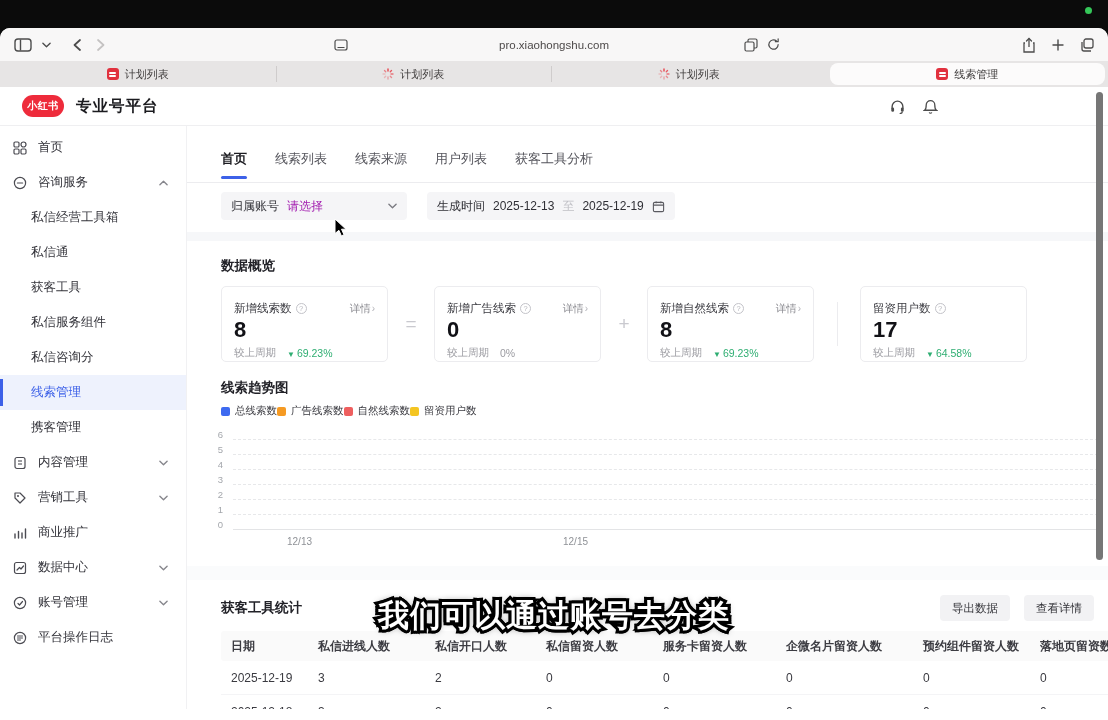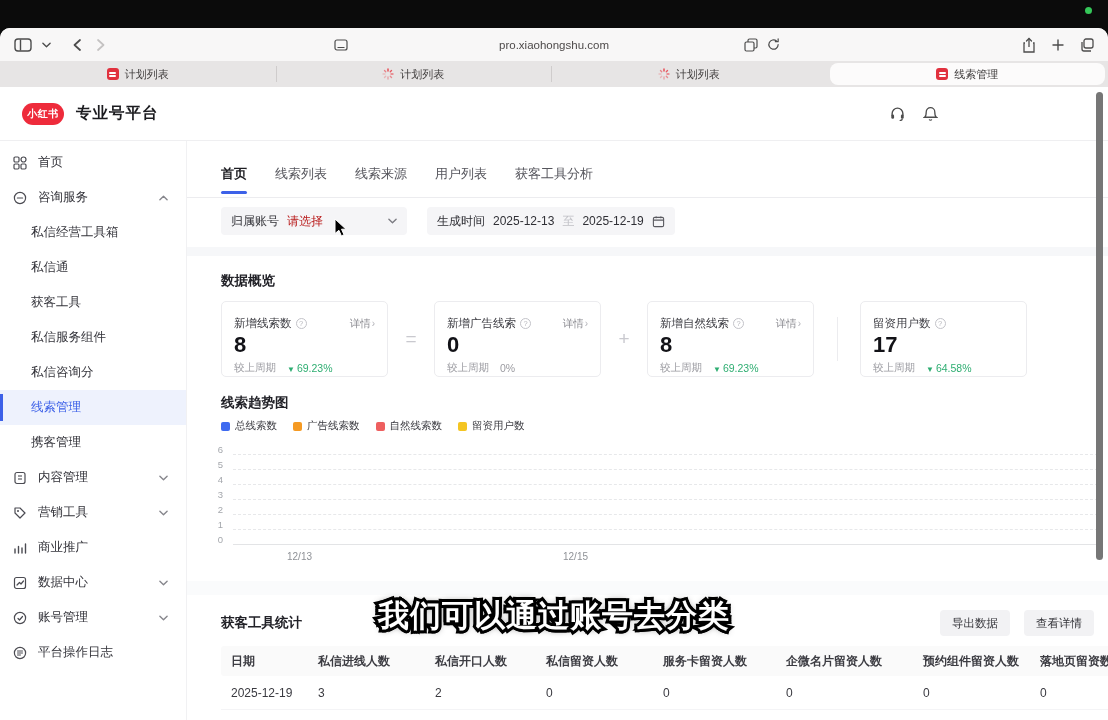--- a/index.html
+++ b/index.html
@@ -26,21 +26,21 @@
   
   #tabstrip { height:26px; background:#e7e5e5; display:flex; }
   .btab { flex:1; display:flex; align-items:center; justify-content:center; gap:6px; font-size:11px; color:#3f3c3c; position:relative; }
   .btab.sep::before { content:""; position:absolute; left:0; top:5px; bottom:5px; width:1px; background:#cfcccc; }
   .btab.active { background:#fcfbfb; border-radius:8px; margin:2px 3px; flex:1; }
   .favicon { width:12px; height:12px; border-radius:3px; background:#e1313e; position:relative; flex:0 0 auto; }
   .favicon::after { content:""; position:absolute; left:2.5px; top:3.5px; width:7px; height:2px; background:#fff; border-radius:1px; box-shadow:0 3px 0 #fff; }
   .spinner { width:12px; height:12px; flex:0 0 auto; }
 
   
-  #appheader { height:54px; background:#fff; border-bottom:1px solid #efeff1; display:flex; align-items:center; position:relative; }
+  #appheader { height:39px; background:#fff; border-bottom:1px solid #efeff1; display:flex; align-items:center; position:relative; }
   #logo-pill { margin-left:22px; width:42px; height:22px; border-radius:11px; background:#ee2b3b; color:#fff; font-size:10px; font-weight:bold; display:flex; align-items:center; justify-content:center; letter-spacing:0.5px; }
   #app-title { margin-left:12px; font-size:15.5px; font-weight:bold; color:#1b1b1f; letter-spacing:1px; }
   #appnav { display:flex; margin-left:40px; gap:25px; }
   .nav-item { font-size:12.5px; color:#70707a; }
   .nav-item.active { color:#1f1f23; font-weight:bold; }
   #hdr-icons { position:absolute; right:170px; display:flex; gap:18px; color:#3f3f44; }
 
   
   #appbody { display:flex; height:calc(100% - 109px); }
   #sidebar { width:187px; background:#fff; border-right:1px solid #f1f1f3; padding-top:4px; flex:0 0 auto; }
@@ -59,21 +59,21 @@
   #page-tabs { top:24px; left:34px; right:0; height:33px; display:flex; gap:28px; }
   #page-tabs-border { top:56px; left:0; right:0; height:1px; background:#ececef; }
   .ptab { font-size:13px; color:#55555c; padding-bottom:10px; position:relative; }
   .ptab.active { color:#1d1d22; font-weight:bold; }
   .ptab.active::after { content:""; position:absolute; left:0; right:0; bottom:4px; height:3px; border-radius:2px; background:#3d61e8; }
 
   
   #filters { top:66px; left:34px; display:flex; gap:20px; }
   .fbox { height:28px; background:#f5f5f7; border-radius:4px; display:flex; align-items:center; font-size:12px; color:#2f2f35; padding:0 10px; }
   #account-select { width:186px; position:relative; }
-  #account-select .ph { color:#b91c1c; margin-left:8px; }
+  #account-select .ph { color:#a21caf; margin-left:8px; }
   #account-select .chev { position:absolute; right:10px; color:#7b7b82; display:inline-flex; }
   #date-range { width:248px; gap:8px; }
   #date-range .to { color:#c0c0c6; }
   #date-range .cal { margin-left:auto; color:#5a5a60; display:inline-flex; }
 
   .band { left:0; right:0; background:#f6f7f9; }
 
   .sec-title { font-size:13.5px; font-weight:bold; color:#222228; }
 
   
@@ -86,21 +86,21 @@
   .card-num { font-size:22px; font-weight:600; color:#121217; margin-top:2px; line-height:1.1; }
   .card-cmp { font-size:10.5px; color:#9b9ba1; margin-top:4px; display:flex; align-items:center; gap:11px; }
   .chg-down { color:#2fae72; }
   .chg-down::before { content:"▼"; font-size:8px; margin-right:2px; }
   .chg-flat { color:#9b9ba1; }
   .op { width:46px; text-align:center; font-size:19px; color:#c9c9cf; }
   .vdiv { width:46px; display:flex; justify-content:center; }
   .vdiv i { width:1px; height:44px; background:#ececef; }
 
   
-  #legend { top:278px; left:34px; display:flex; gap:16px; align-items:center; }
+  #legend { top:278px; left:34px; display:flex; align-items:center; }
   .lg { display:flex; align-items:center; gap:5px; font-size:10.5px; color:#3a3a40; }
   .sw { width:9px; height:9px; border-radius:2px; }
   #chart { top:306px; left:20px; right:10px; height:120px; }
   .grow { position:absolute; left:0; right:0; height:0; display:flex; align-items:center; }
   .ylab { position:absolute; left:0; width:16px; text-align:right; transform:translateY(-50%); font-size:9.5px; color:#a4a7ac; }
   .gline { position:absolute; left:26px; right:0; border-top:1px dashed #e7e8ea; }
   .gline.zero { border-top:1px solid #e3e4e6; }
   .xlab { position:absolute; top:104px; font-size:10px; color:#8f9297; }
 
   

